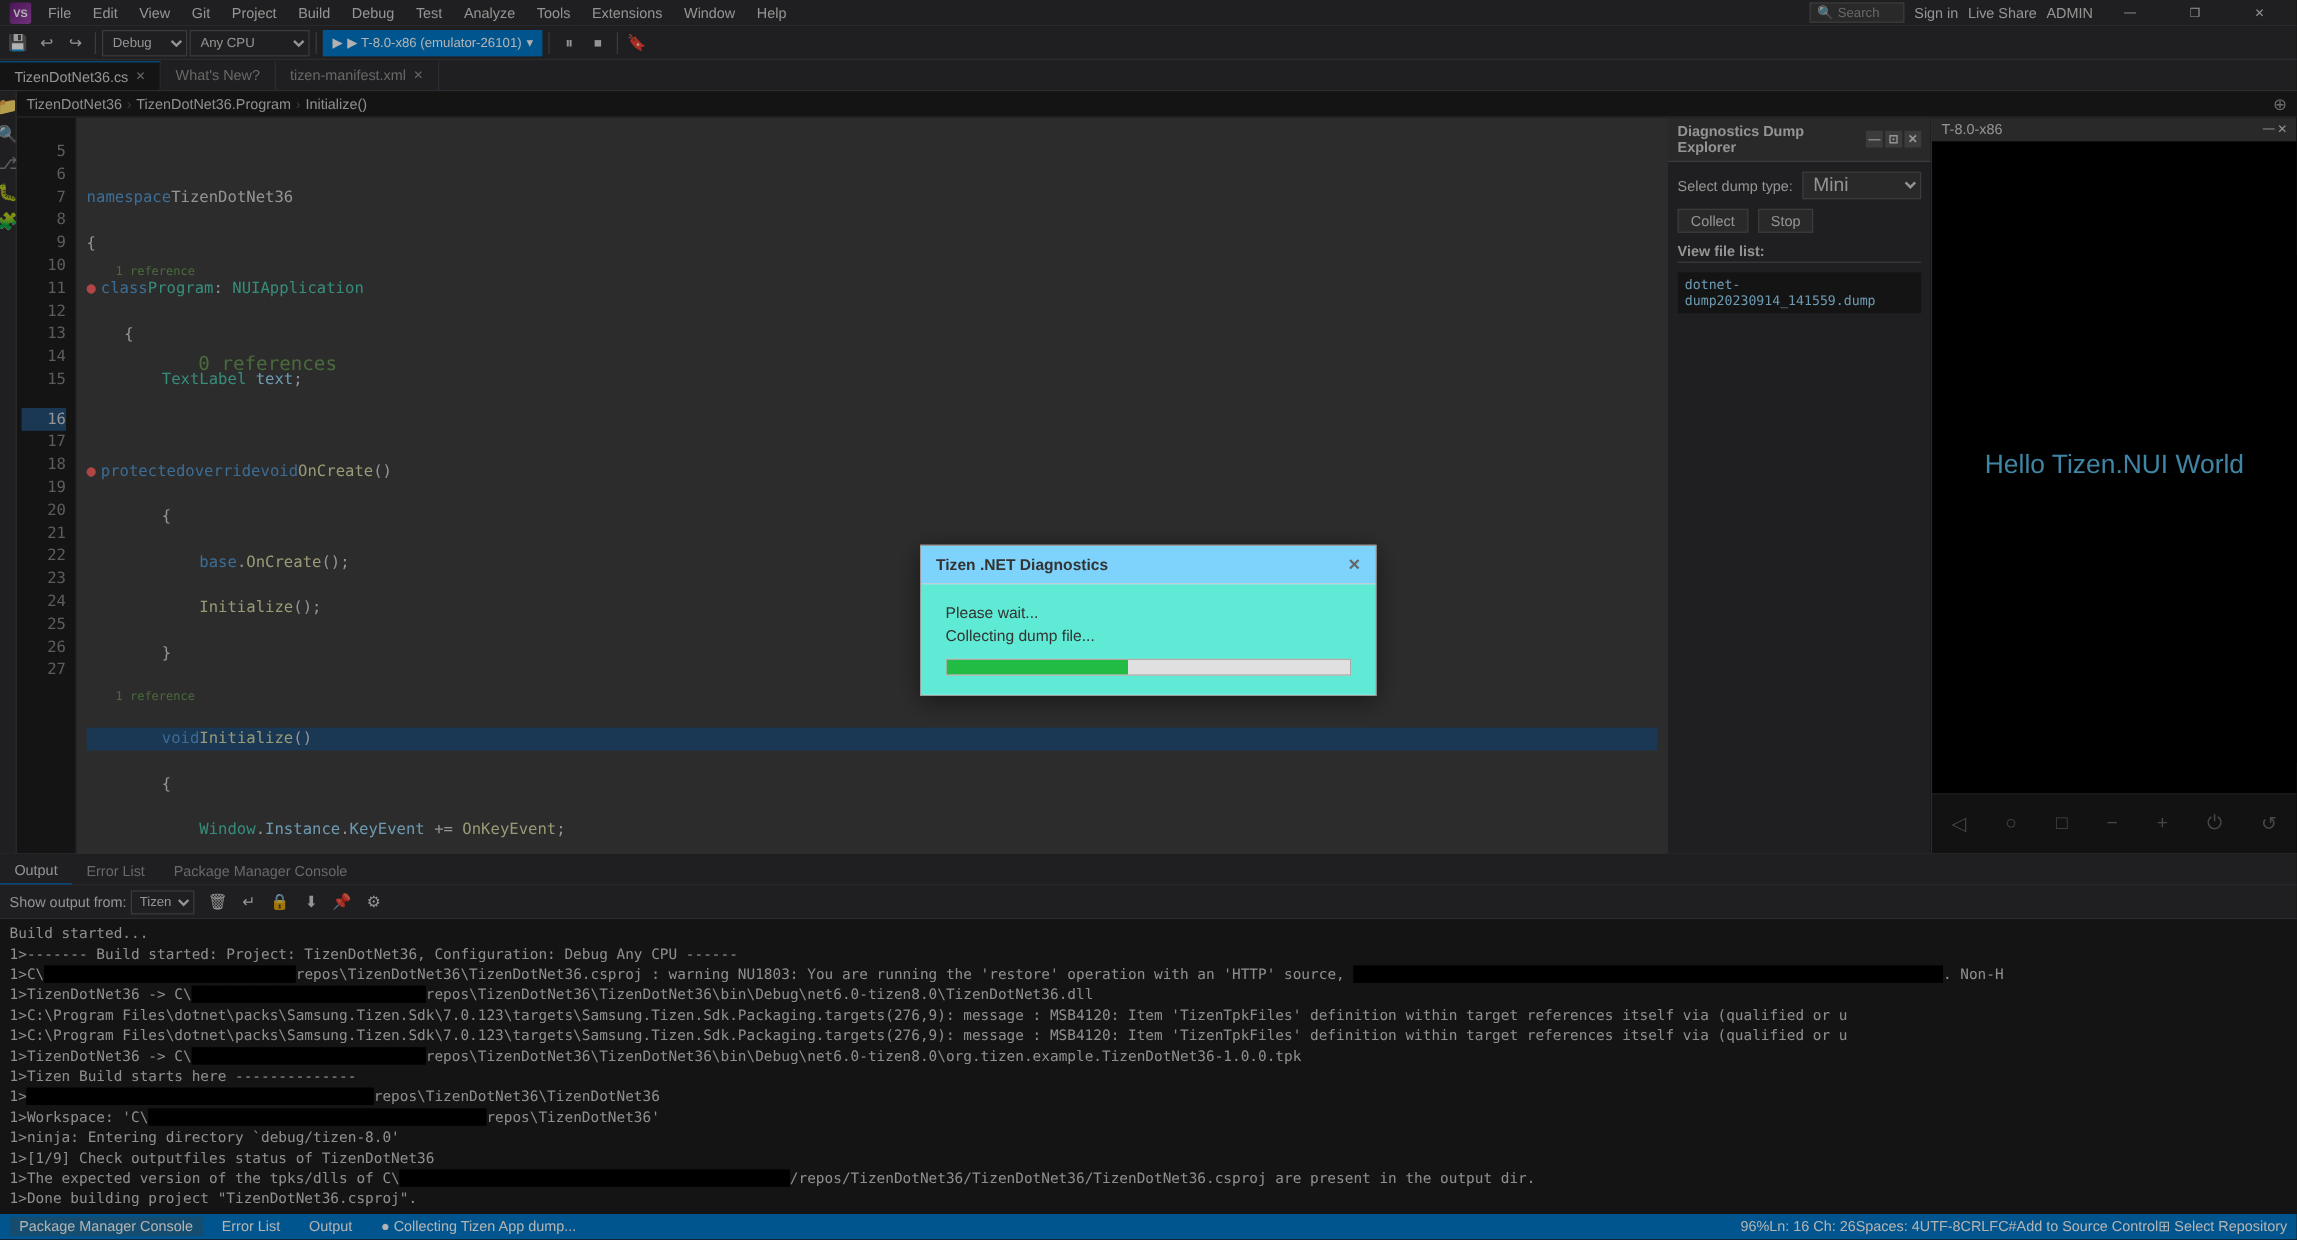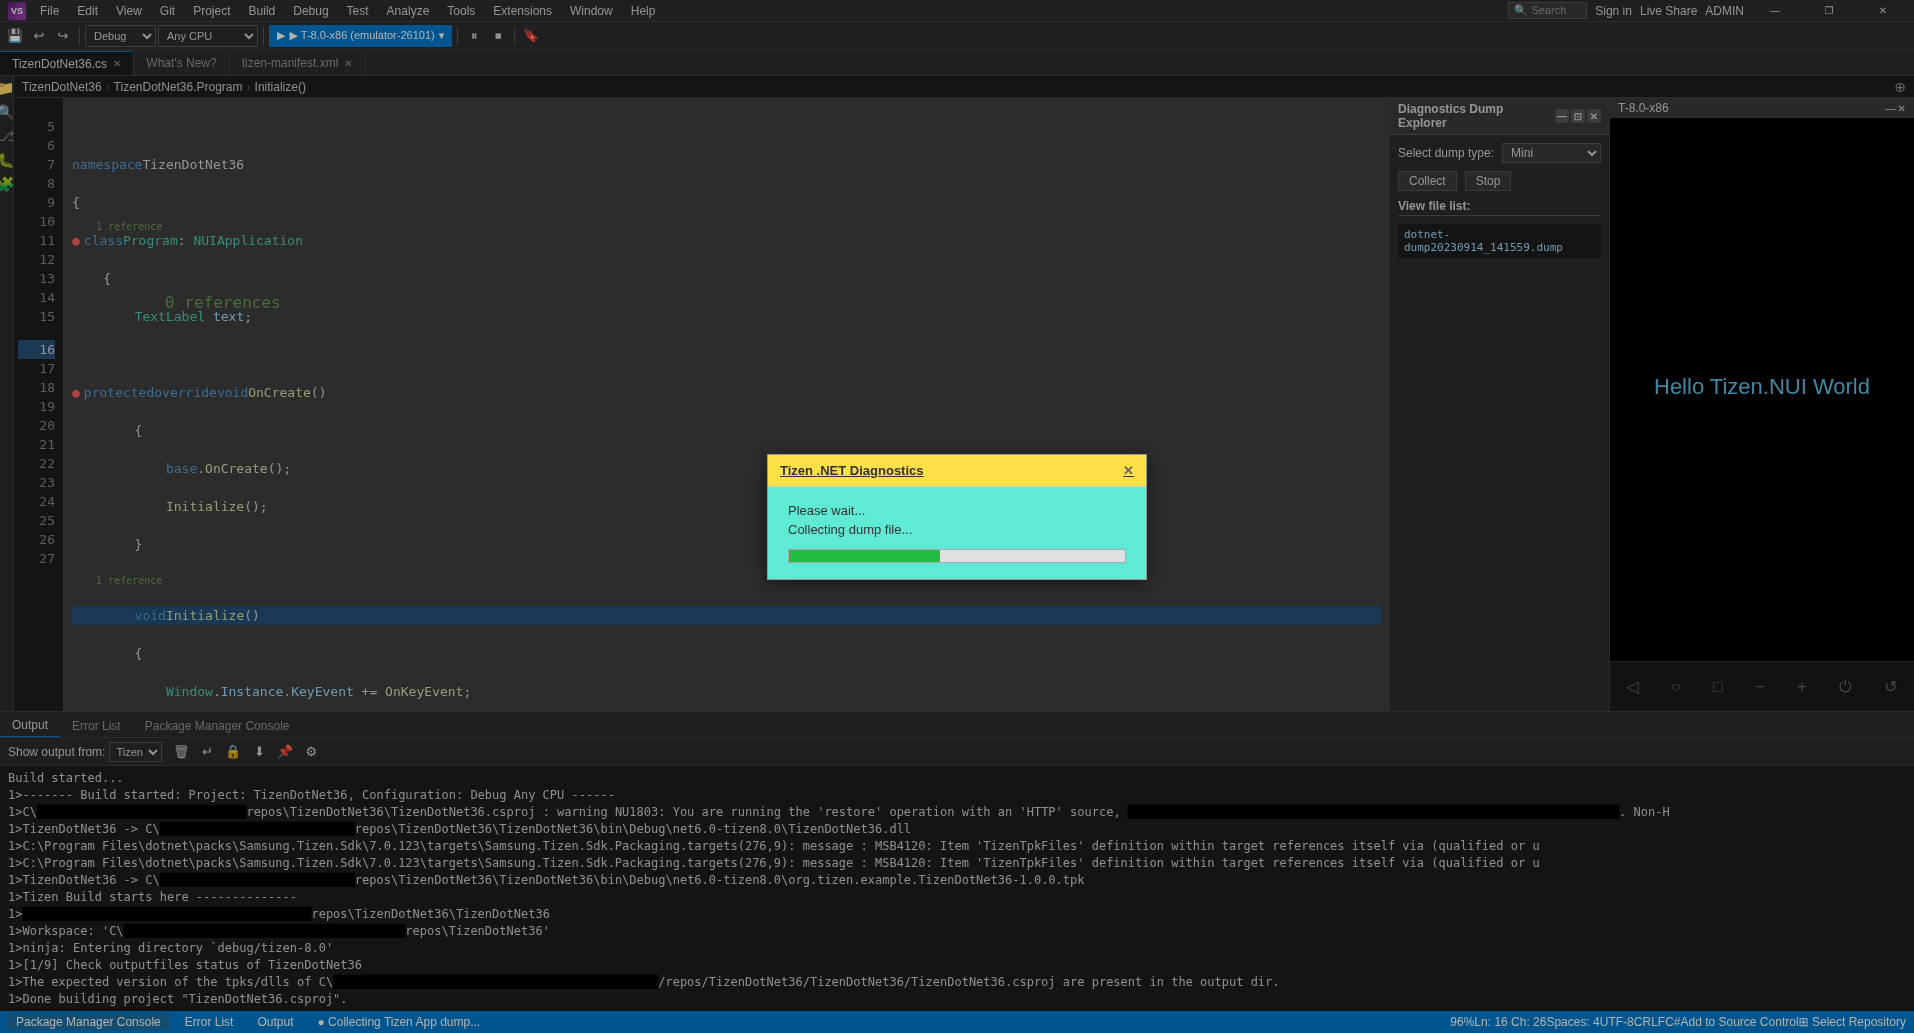--- a/index.html
+++ b/index.html
@@ -48,37 +48,37 @@
     .output-line { white-space: pre-wrap; word-break: break-all; }
     select.output-select { height: 20px; background: #2d2d30; color: #d4d4d4; border: 1px solid #555; font-size: 11px; padding: 0 2px; }
 
     
     #right-panel { width: 220px; background: #2d2d30; border-left: 1px solid #3f3f46; display: flex; flex-direction: column; font-size: 12px; }
     #diag-header { background: #3c3c3c; padding: 4px 8px; display: flex; justify-content: space-between; align-items: center; font-size: 12px; font-weight: bold; color: #d4d4d4; border-bottom: 1px solid #555; }
     #diag-header .ctrl-btns { display: flex; gap: 2px; }
     #diag-header .ctrl-btn { width: 14px; height: 14px; display: flex; align-items: center; justify-content: center; cursor: pointer; font-size: 10px; color: #d4d4d4; background: #555; }
     #diag-body { padding: 8px; display: flex; flex-direction: column; gap: 8px; }
     .diag-row { display: flex; align-items: center; gap: 8px; }
-    .diag-select { background: #3c3c3c; color: #d4d4d4; border: 1px solid #555; font-size: 12px; padding: 1px 4px; flex: 1; }
+    .diag-select { background: #3c3c3c; color: #d4d4d4; border: 1px solid #555; font-size: 16px; padding: 1px 4px; flex: 1; }
     .diag-btn { padding: 2px 10px; font-size: 12px; cursor: pointer; background: #3c3c3c; color: #d4d4d4; border: 1px solid #555; }
     .diag-section { color: #d4d4d4; font-size: 12px; font-weight: bold; border-bottom: 1px solid #555; padding-bottom: 2px; }
     .dump-file { background: #1e1e1e; padding: 4px 6px; font-size: 11px; color: #9cdcfe; font-family: 'Consolas', monospace; }
 
     
     #emulator-panel { width: 305px; background: #000; display: flex; flex-direction: column; border-left: 1px solid #3f3f46; }
     #emulator-header { background: #3c3c3c; padding: 3px 8px; font-size: 12px; color: #d4d4d4; display: flex; justify-content: space-between; align-items: center; }
     #emulator-screen { flex: 1; background: #000; display: flex; align-items: center; justify-content: center; position: relative; }
     #emulator-title { font-family: 'Segoe UI', sans-serif; font-size: 22px; color: #5bc0eb; position: absolute; top: 50%; left: 50%; transform: translate(-50%, -60%); white-space: nowrap; }
     #emulator-nav { height: 50px; background: #1a1a1a; display: flex; align-items: center; justify-content: space-around; border-top: 1px solid #333; }
     .nav-icon { color: #666; font-size: 16px; cursor: pointer; }
 
     
     #modal-overlay { position: fixed; top: 0; left: 0; width: 100%; height: 100%; background: rgba(0,0,0,0.3); display: flex; align-items: center; justify-content: center; z-index: 100; }
     #modal { background: #f5f5f5; border: 1px solid #999; min-width: 380px; font-size: 13px; box-shadow: 0 4px 20px rgba(0,0,0,0.5); }
-    #modal-title { background: #fde047; padding: 8px 12px; font-size: 13px; font-weight: bold; color: #333; border-bottom: 1px solid #ccc; display: flex; justify-content: space-between; align-items: center; text-decoration: underline; }
+    #modal-title { background: #7dd3fc; padding: 8px 12px; font-size: 13px; font-weight: bold; color: #333; border-bottom: 1px solid #ccc; display: flex; justify-content: space-between; align-items: center; }
     #modal-body { padding: 16px 20px; color: #333; background: #5eead4; }
     #modal-body .label { margin-bottom: 4px; font-size: 13px; }
     #modal-body .sub-label { margin-bottom: 10px; font-size: 13px; }
     #modal-progress-container { background: #e0e0e0; height: 14px; border: 1px solid #aaa; margin-top: 12px; }
     #modal-progress-bar { height: 100%; background: #22bb44; width: 45%; }
 
     
     #content-row { display: flex; flex: 1; overflow: hidden; }
 
     

